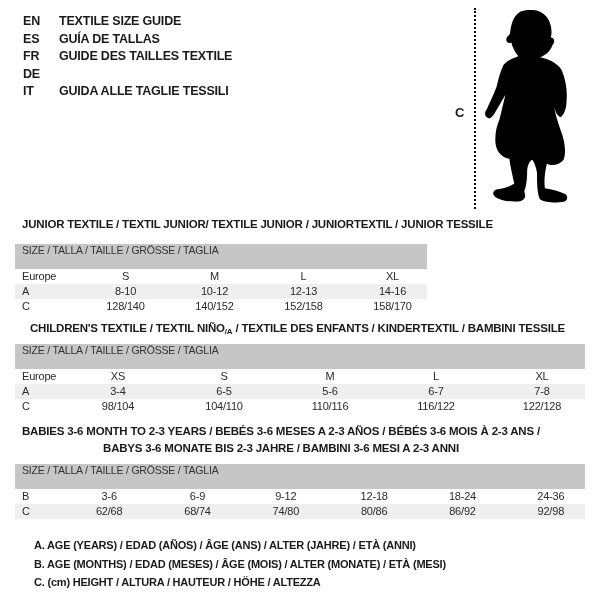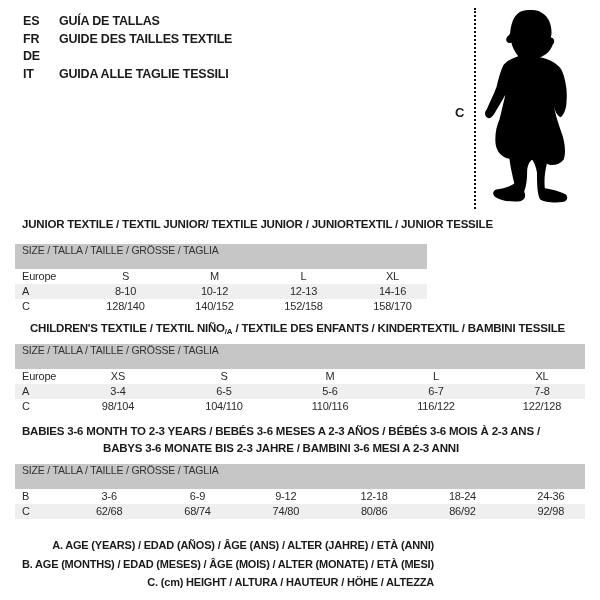--- a/index.html
+++ b/index.html
@@ -41,27 +41,31 @@
     font-size:10.5px;color:#333;padding-left:7px;
   }
   .t-row{display:flex;height:15px;line-height:15px;font-size:11px;color:#2a2a2a;white-space:nowrap;gap:20px;}
   .t-row.shaded{background:#efefef;}
   .t-label{padding-left:7px;box-sizing:border-box;}
   #table-junior .t-label{width:56px;}
   #table-children .t-label,#table-babies .t-label{width:40px;}
   .t-cell{flex:1;text-align:center;}
 
   
-  #footnotes{left:22px;top:536px;text-align:right;}
+  #footnotes{left:34px;top:536px;}
   .footnote{font-weight:bold;font-size:11px;line-height:18.5px;white-space:nowrap;}
 </style>
 </head>
 <body>
 
 <div id="lang-block" class="abs">
+    <div class="lang-row">
+      <span class="lang-code">EN</span>
+      <span class="lang-text">TEXTILE SIZE GUIDE</span>
+    </div>
     <div class="lang-row">
       <span class="lang-code">ES</span>
       <span class="lang-text">GUÍA DE TALLAS</span>
     </div>
     <div class="lang-row">
       <span class="lang-code">FR</span>
       <span class="lang-text">GUIDE DES TAILLES TEXTILE</span>
     </div>
     <div class="lang-row">
       <span class="lang-code">DE</span>

